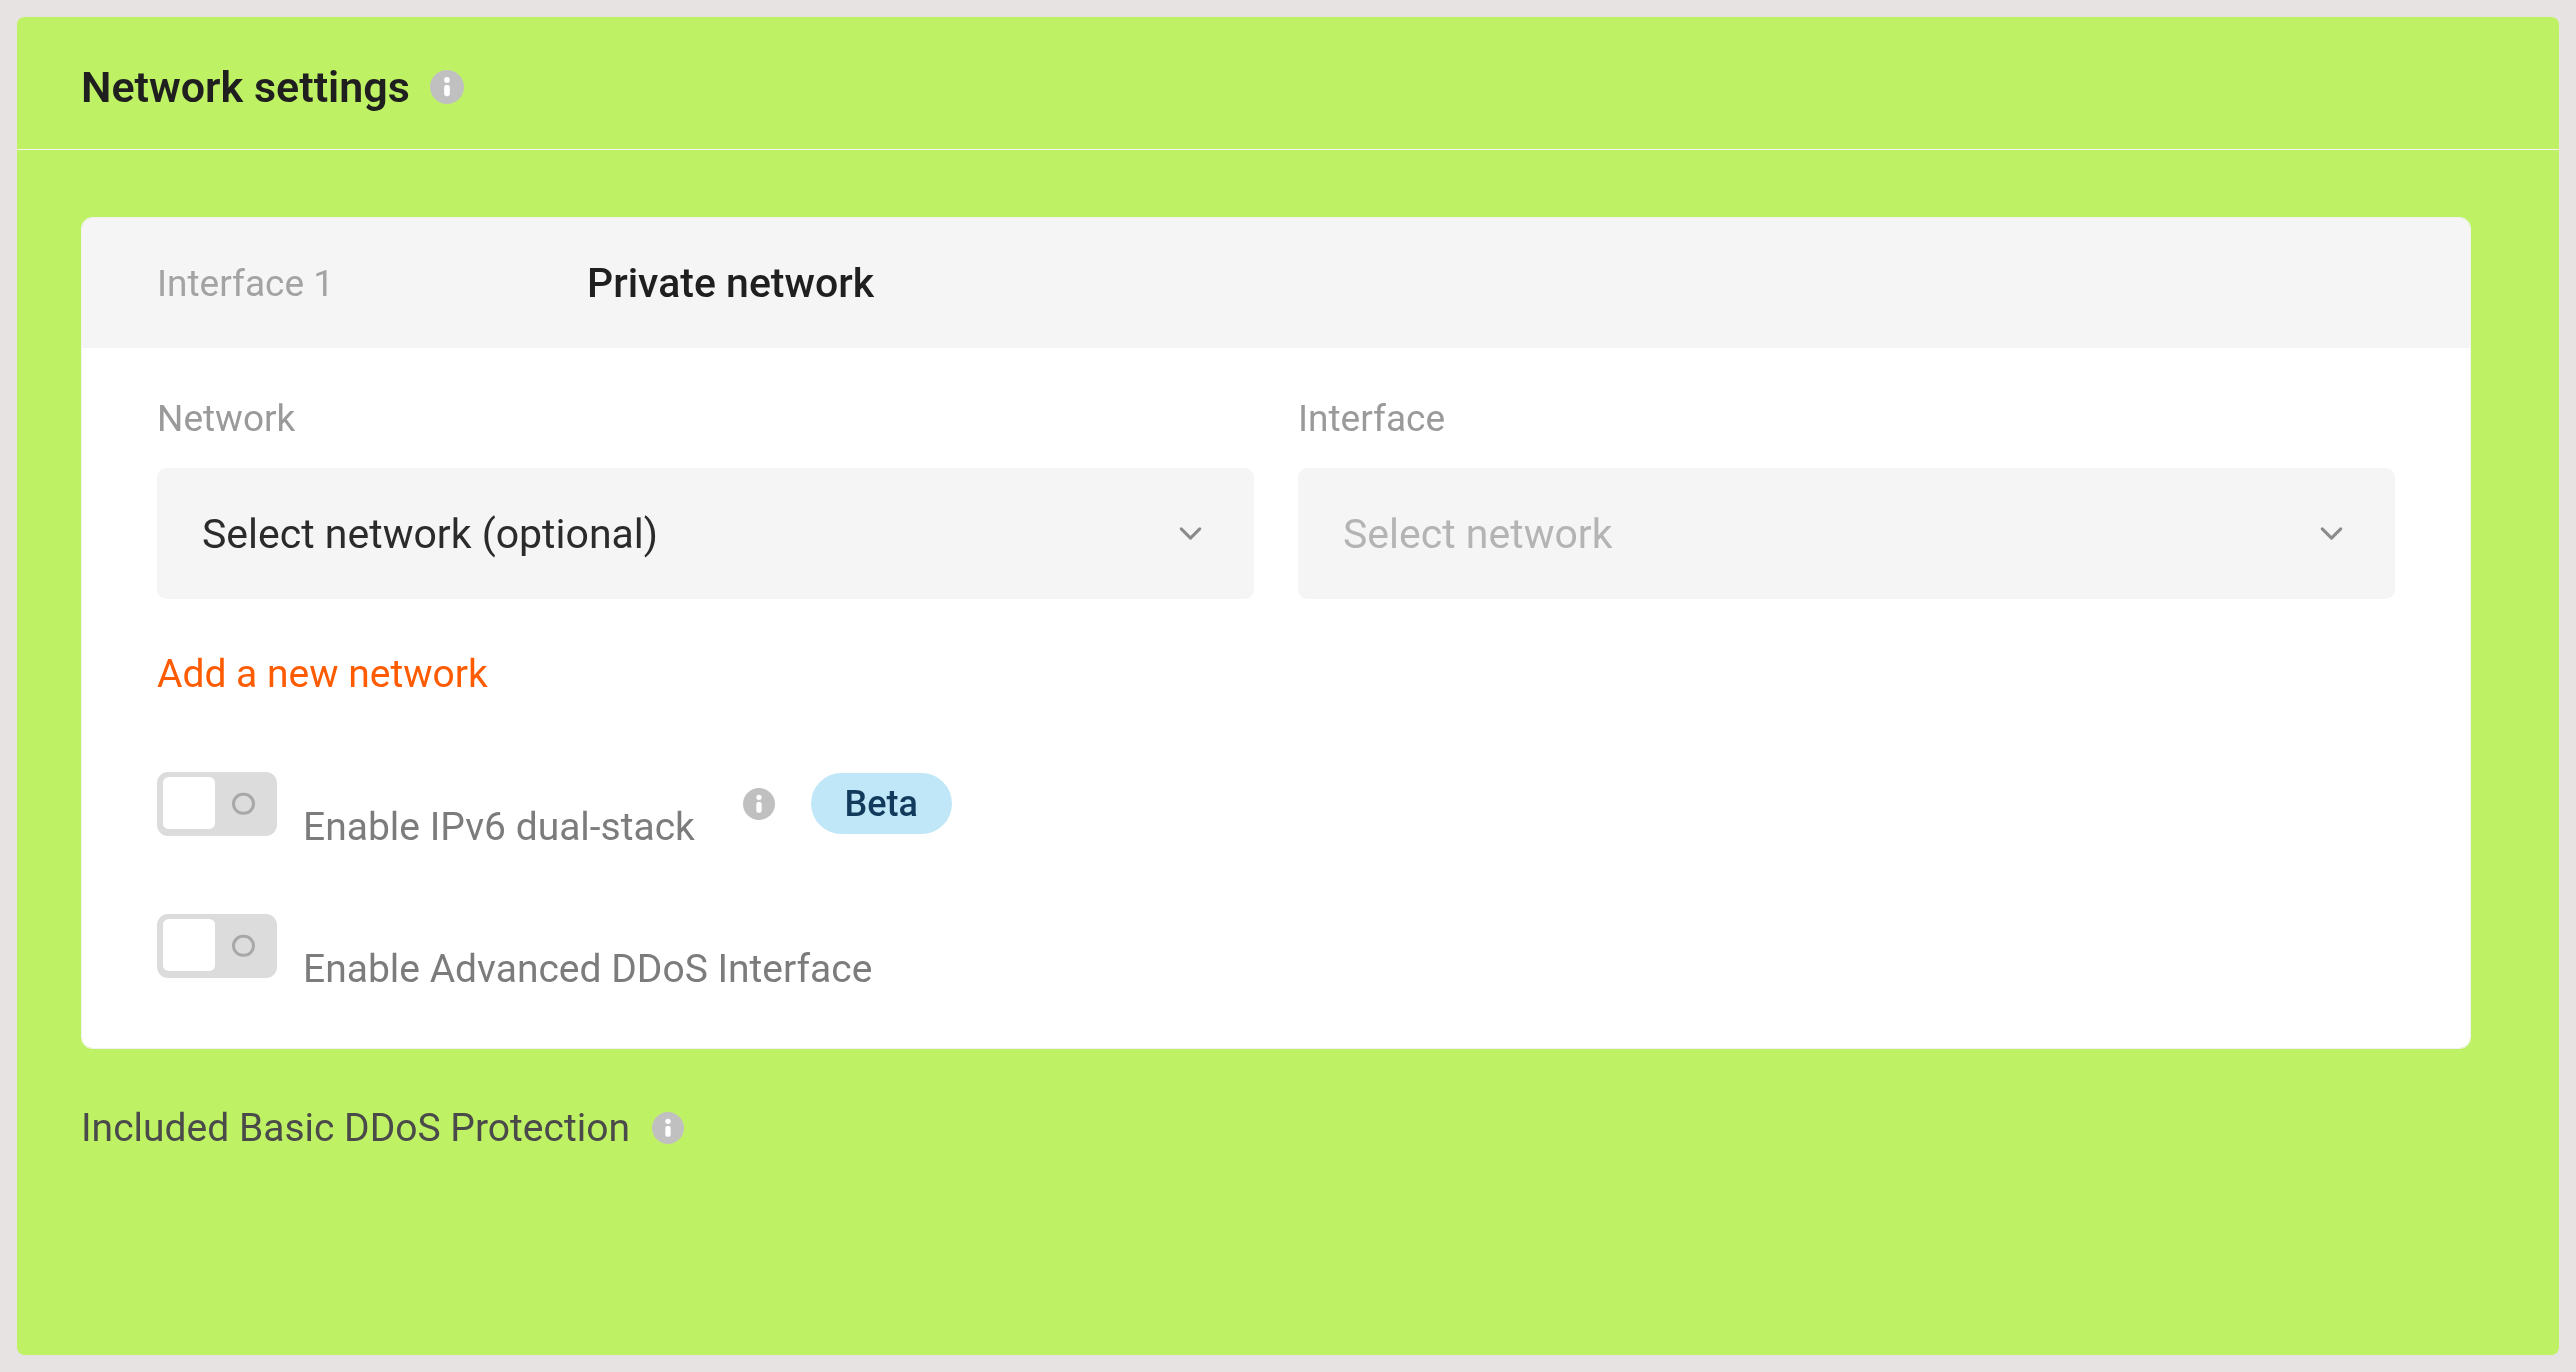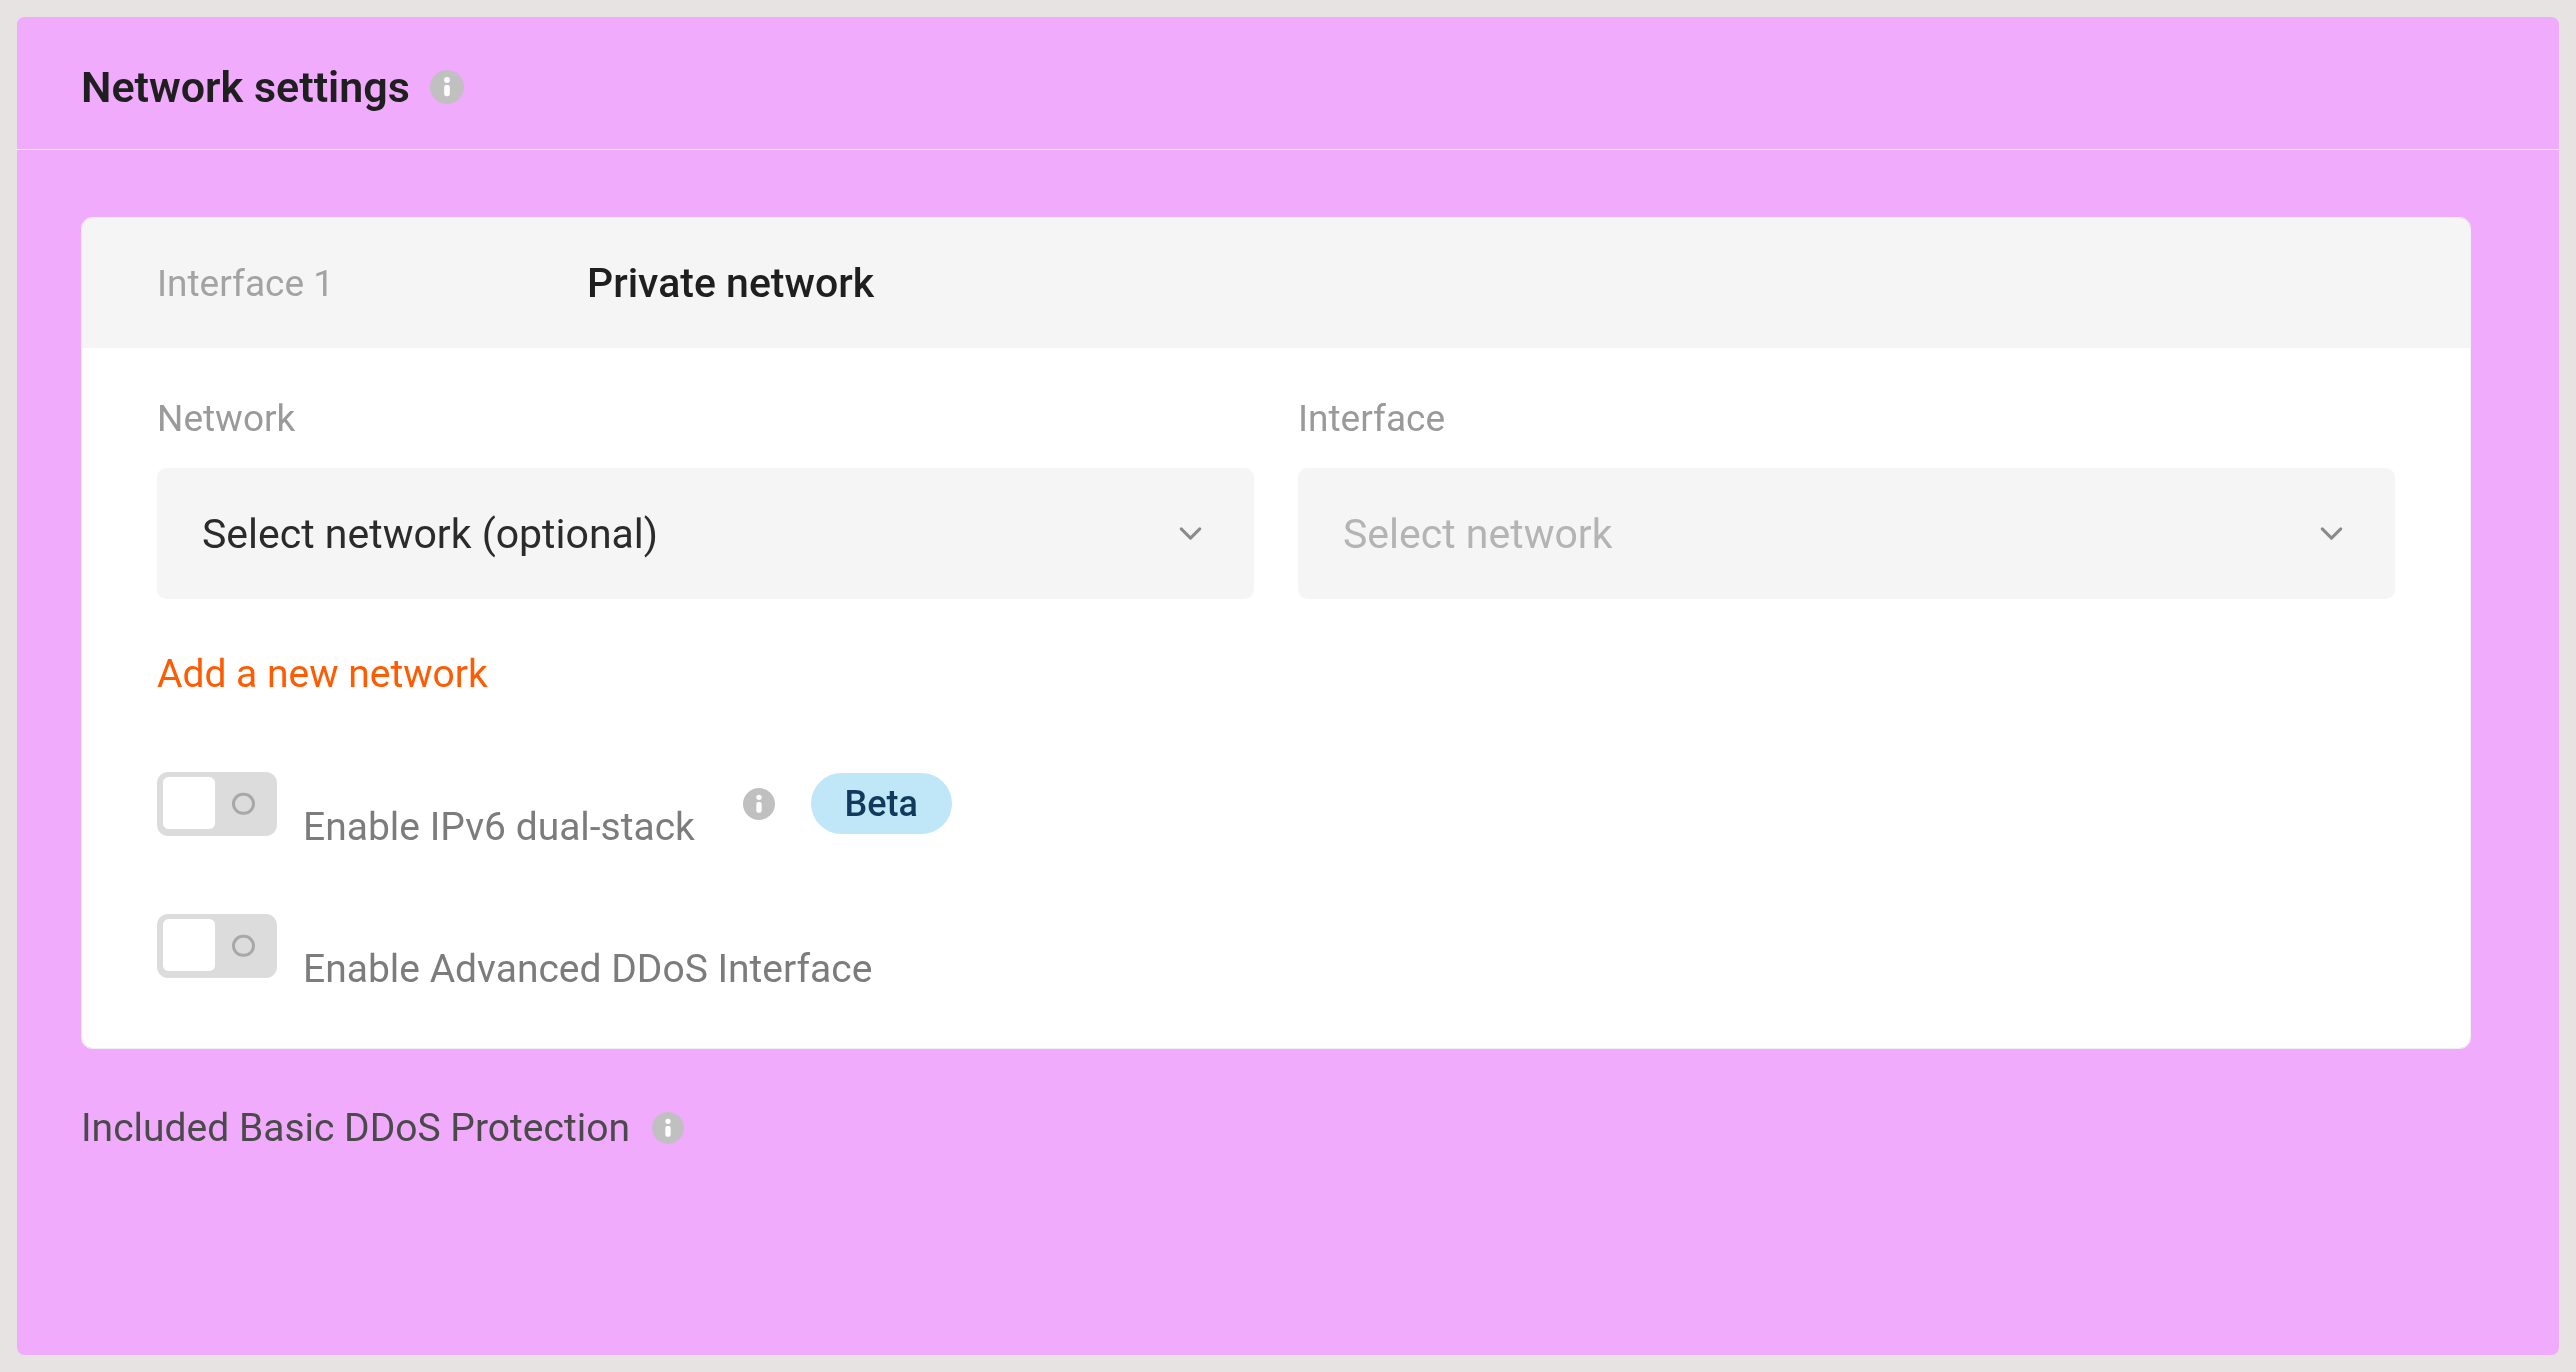--- a/index.html
+++ b/index.html
@@ -14,21 +14,21 @@
   .outer {
     box-sizing: border-box;
     width: 100%;
     height: 100%;
     padding: 17px;
   }
   .panel {
     box-sizing: border-box;
     width: 100%;
     height: 100%;
-    background: #f0abfc;
+    background: #bef264;
     border-radius: 7.5px;
     position: relative;
   }
   .panel-header {
     padding: 45px 64px 37px 64px;
     border-bottom: 1.9px solid #f3f3f3;
     display: flex;
     align-items: center;
   }
   .panel-title {

